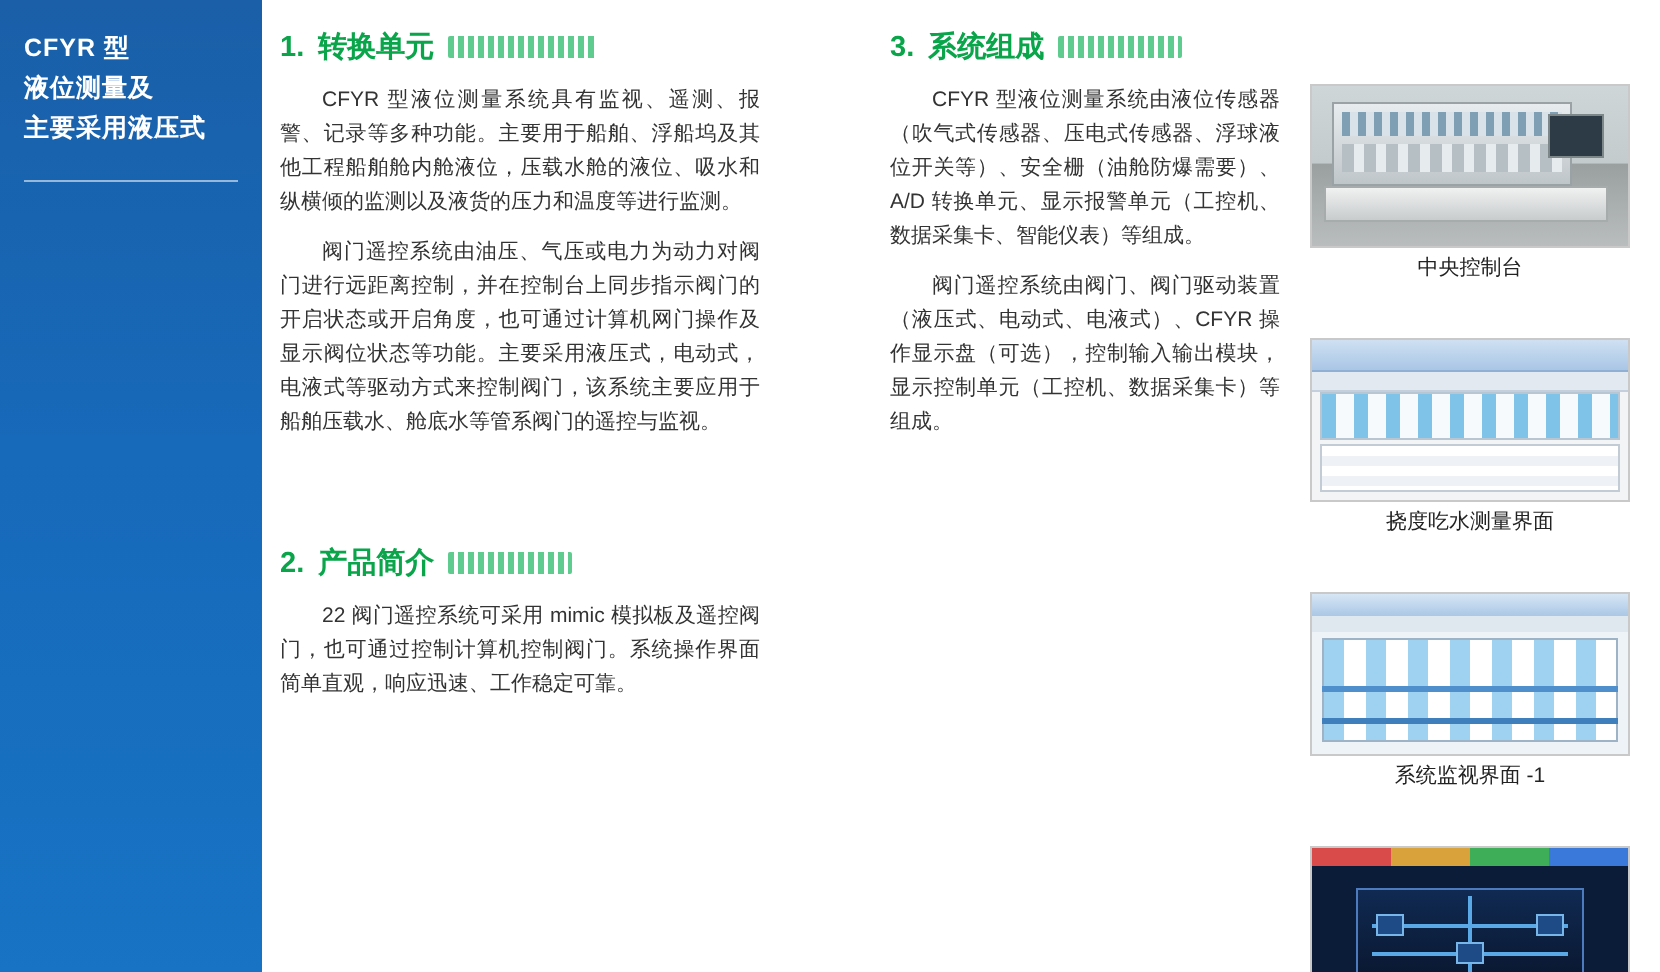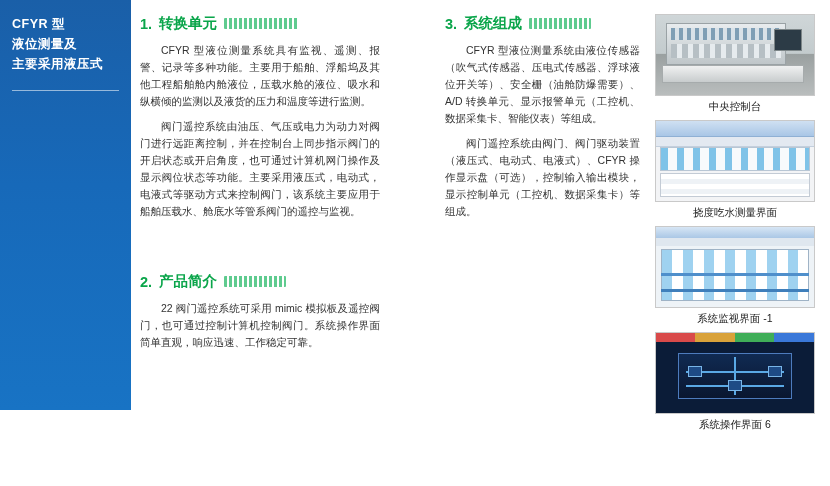--- a/index.html
+++ b/index.html
@@ -5,21 +5,21 @@
   html,body{margin:0;padding:0;}
   body{
     width:830px;height:486px;
     background:#ffffff;
     font-family:"Liberation Sans", sans-serif;
     overflow:hidden;
     position:relative;
   }
   
   .sidebar{
-    position:absolute;left:0;top:0;width:131px;height:410px;
+    position:absolute;left:0;top:0;width:131px;height:486px;
     background:linear-gradient(180deg,#1a5fa8 0%,#1769b9 45%,#1873c4 100%);
     color:#ffffff;
     box-sizing:border-box;
     padding:14px 12px 16px 12px;
   }
   .sidebar .cn-title{
     font-size:12.5px;line-height:20px;font-weight:bold;letter-spacing:0.5px;
   }
   .sidebar .rule{
     margin:16px 0 12px 0;height:1px;background:rgba(255,255,255,0.55);width:100%;
@@ -54,21 +54,21 @@
     font-size:10.5px;
     line-height:17px;
     color:#333333;
     text-align:justify;
     text-indent:21px;
   }
   
   .imgcol{
     position:absolute;left:655px;top:14px;width:160px;
   }
-  .figure{margin-bottom:7px;}
+  .figure{margin-bottom:7px;margin-top:28px;}
   .shot{
     width:160px;height:82px;border:1px solid #c9c9c9;box-sizing:border-box;
     position:relative;overflow:hidden;background:#e9e9e9;
   }
   .cap{
     text-align:center;font-size:10.5px;color:#222;margin-top:3px;line-height:14px;
   }
   
   .shot1{
     background:linear-gradient(180deg,#cfd6d8 0%,#c3cbcd 48%,#9aa0a0 49%,#b9bdbd 100%);

